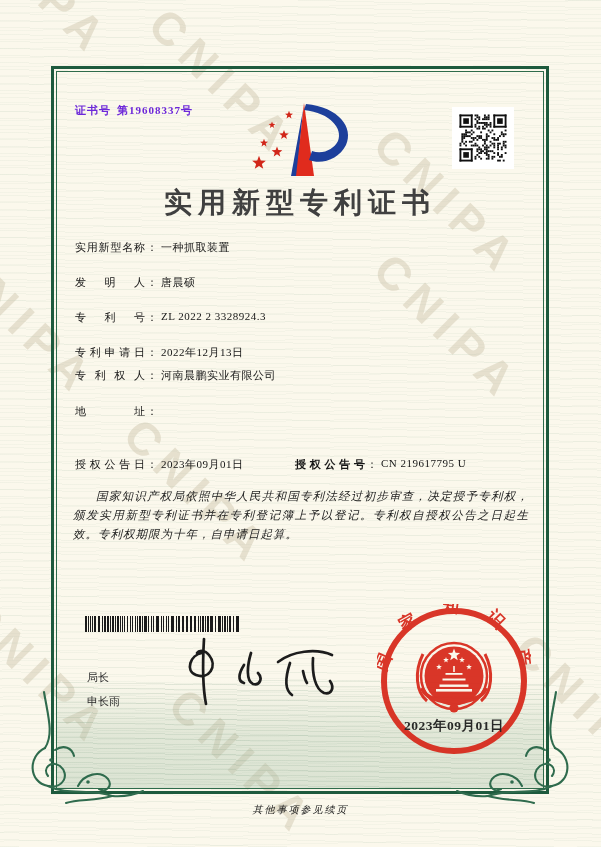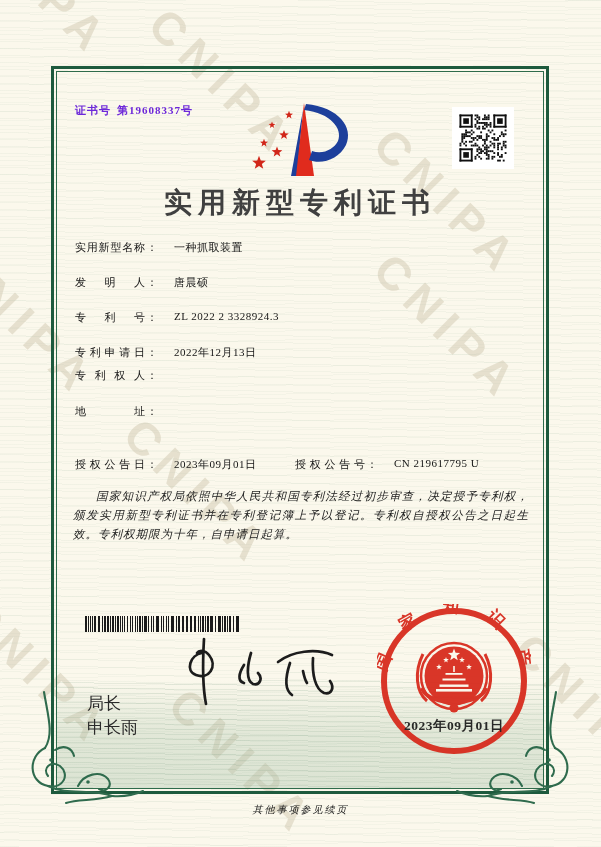--- a/index.html
+++ b/index.html
@@ -50,37 +50,37 @@
 
   .title {
     position:absolute; left:51px; width:498px; top:184px; text-align:center;
     font-size:28px; font-weight:bold; letter-spacing:6px; color:#404040;
   }
 
   .rows { position:absolute; left:75px; top:0; width:450px; }
   .row { position:absolute; display:flex; font-size:11px; color:#161616; }
   .row .lbl { display:inline-block; width:70px; text-align:justify; text-align-last:justify; }
   .row .colon { width:14px; text-align:center; }
-  .row .val { margin-left:15px; letter-spacing:0.5px; }
+  .row .val { margin-left:2px; letter-spacing:0.5px; }
   .row .val.addr { width:302px; line-height:19px; }
   .row0{top:240px}.row1{top:275px}.row2{top:310px}.row3{top:345px}.row4{top:368px}
   .row5{top:404px}.row6{top:457px; width:450px;align-items:flex-end;}
   .grp2 { position:absolute; left:220px; top:0; display:flex; }
-  .grp2 .lbl { width:70px; }
+  .grp2 .lbl { width:70px;font-weight:bold; }
 
   .paras {
     position:absolute; left:73px; top:487px; width:456px;
     font-size:11.5px; line-height:19px; letter-spacing:1px;
     font-style:italic; color:#222; text-align:justify;
   }
   .paras p { text-indent:2em; }
 
   .barcode { position:absolute; left:85px; top:616px; }
 
-  .director { position:absolute; left:87px; top:692px; font-family:"Liberation Sans","DejaVu Sans",sans-serif; font-size:17px; color:#2a2a2a; line-height:24px; }
+  .director { position:absolute; left:87px; top:665px; font-family:"Liberation Sans","DejaVu Sans",sans-serif; font-size:11px; color:#2a2a2a; line-height:24px; }
   .signature { position:absolute; left:172px; top:636px; }
 
   .seal { position:absolute; left:377px; top:604px; z-index:4; }
   .seal text.ring-text { font-size:17px; font-weight:bold; letter-spacing:26px; fill:#d7281a; font-family:"Liberation Sans","DejaVu Sans",sans-serif; }
   .seal .seal-date { font-size:13.5px; font-weight:bold; fill:#1a1a1a; letter-spacing:0.5px; font-family:"Liberation Serif","DejaVu Serif",serif; font-style:normal; }
 
   .page-info {
     position:absolute; left:51px; width:498px; top:768px; text-align:center;
     font-size:10px; color:#1c1c1c; letter-spacing:1px;
   }
@@ -365,20 +365,21 @@
         <span class="val">ZL 2022 2 3328924.3</span>
     </div>
     <div class="row row3">
       <span class="lbl">专利申请日</span>
         <span class="colon">：</span>
         <span class="val">2022年12月13日</span>
     </div>
     <div class="row row4">
       <span class="lbl">专利权人</span>
         <span class="colon">：</span>
+        <span class="val">河南晨鹏实业有限公司</span>
     </div>
     <div class="row row5">
       <span class="lbl">地址</span>
         <span class="colon">：</span>
     </div>
     <div class="row row6">
       <span class="lbl">授权公告日</span>
         <span class="colon">：</span>
         <span class="val">2023年09月01日</span>
       <span class="grp2">

